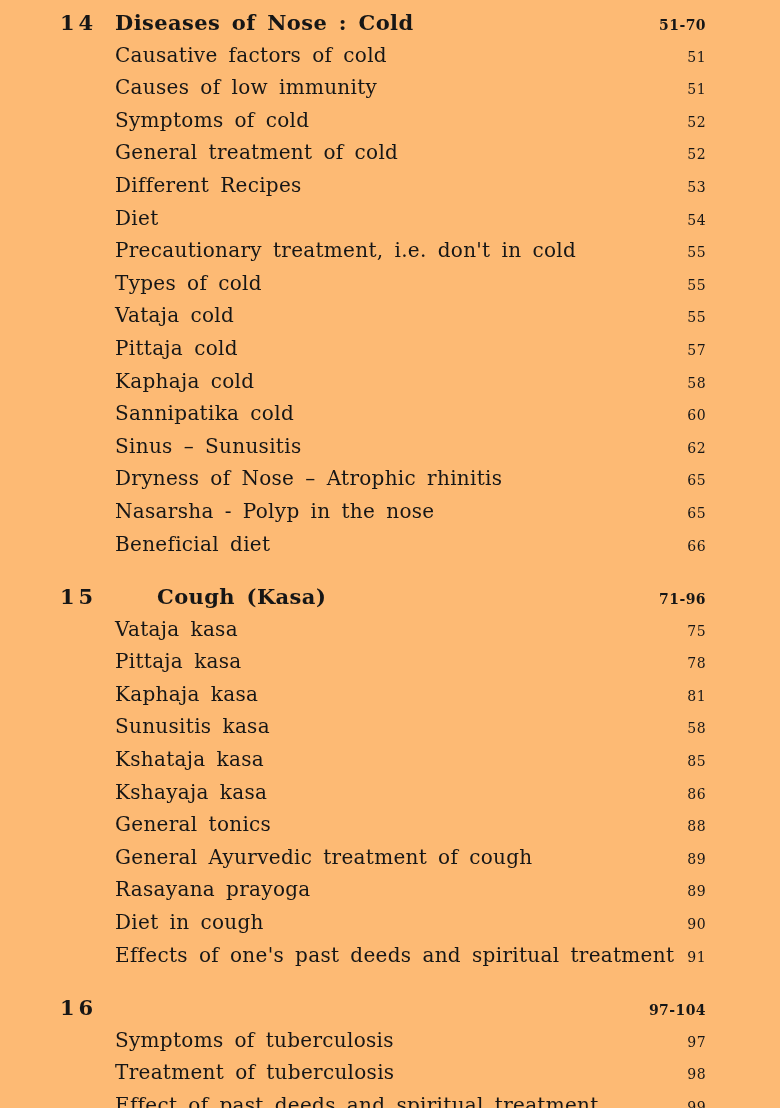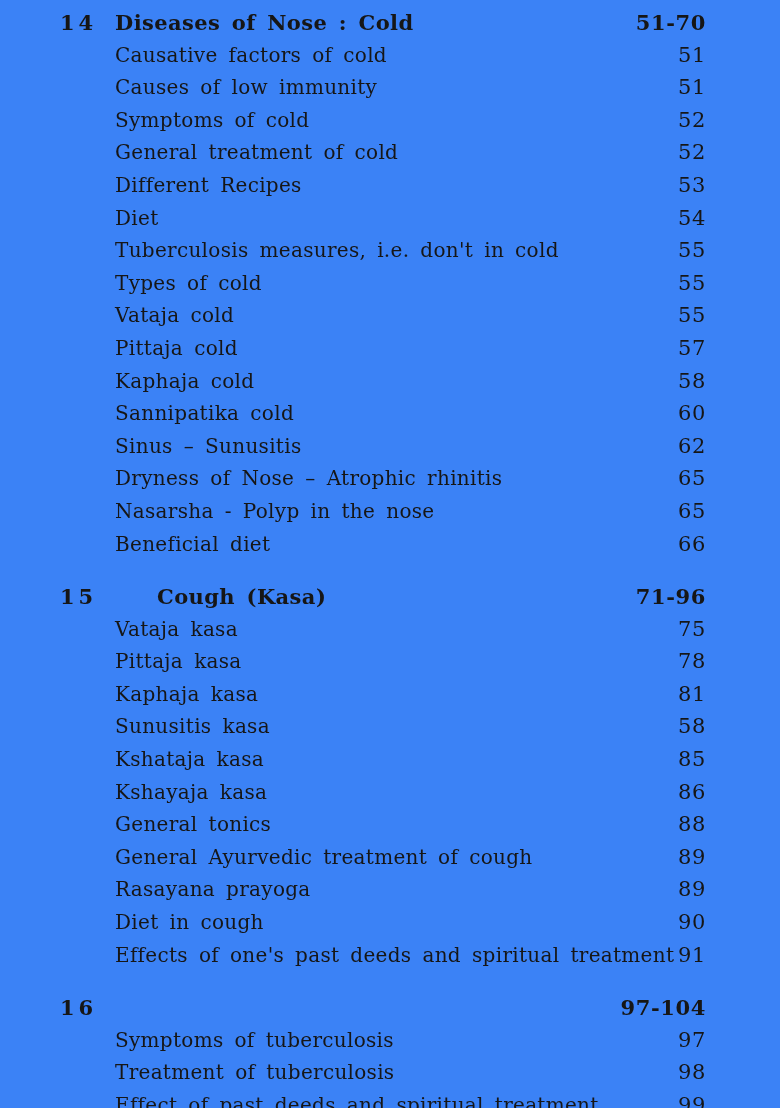--- a/index.html
+++ b/index.html
@@ -4,21 +4,21 @@
 <style>
   html, body {
     margin: 0;
     padding: 0;
     background: #ffffff;
   }
   #scan-page {
     position: relative;
     width: 780px;
     height: 1108px;
-    background: #3b82f6;
+    background: #fdba74;
     overflow: hidden;
     font-family: "DejaVu Serif", "Liberation Serif", serif;
     color: #161616;
     box-sizing: border-box;
     padding-top: 10px;
   }
   .row {
     display: flex;
     align-items: baseline;
     height: 32.6px;
@@ -41,21 +41,21 @@
   .item-row {
     font-size: 20px;
     letter-spacing: 0.015em;
     word-spacing: 0.22em;
   }
   .item-row .item-title {
     padding-left: 115px;
   }
   .spacer { flex: 1 1 auto; }
   .pageno {
-    font-size: 21px;
+    font-size: 14px;
     letter-spacing: 0.03em;
   }
   .chapter-row .pageno { font-weight: 700; }
   .chapter-gap { margin-top: 20px; gap: 42px; }
 </style>
 </head>
 <body>
 
 <main id="scan-page">
   <div id="toc">
@@ -96,21 +96,21 @@
     <span class="pageno">53</span>
   </div>
 
   <div class="row item-row">
     <span class="item-title">Diet</span>
     <span class="spacer"></span>
     <span class="pageno">54</span>
   </div>
 
   <div class="row item-row">
-    <span class="item-title">Tuberculosis measures, i.e. don't in cold</span>
+    <span class="item-title">Precautionary treatment, i.e. don't in cold</span>
     <span class="spacer"></span>
     <span class="pageno">55</span>
   </div>
 
   <div class="row item-row">
     <span class="item-title">Types of cold</span>
     <span class="spacer"></span>
     <span class="pageno">55</span>
   </div>
 

